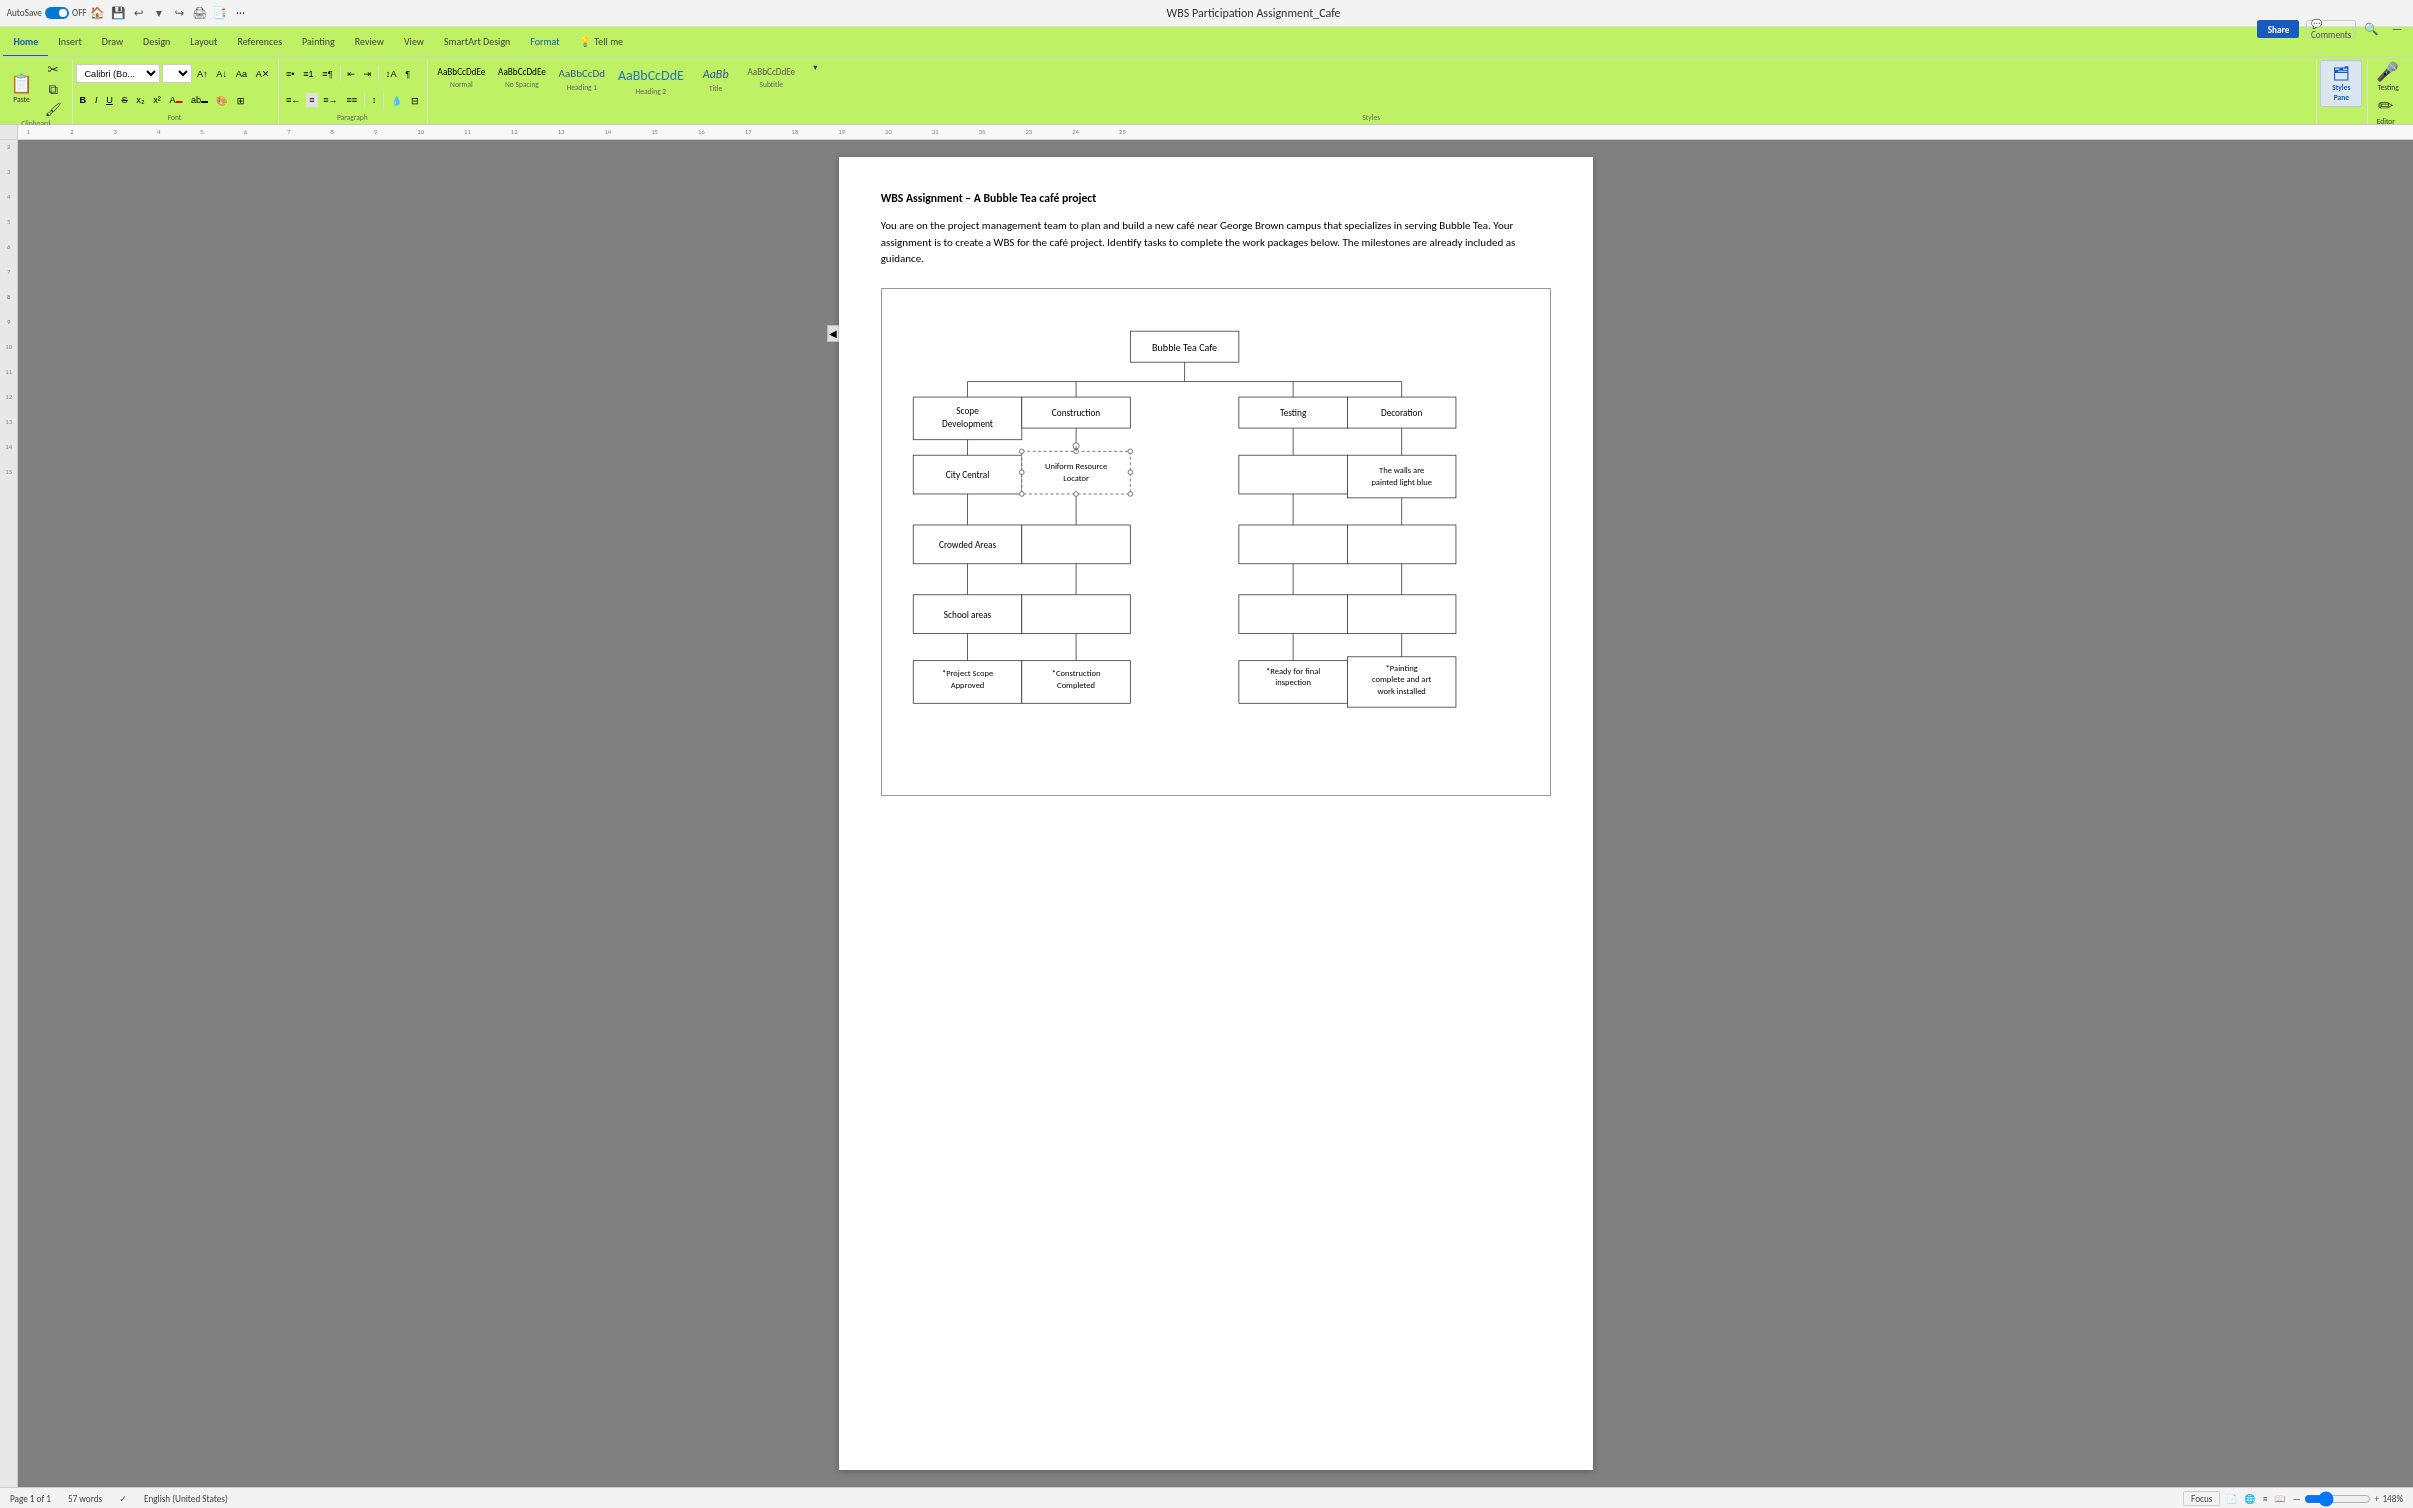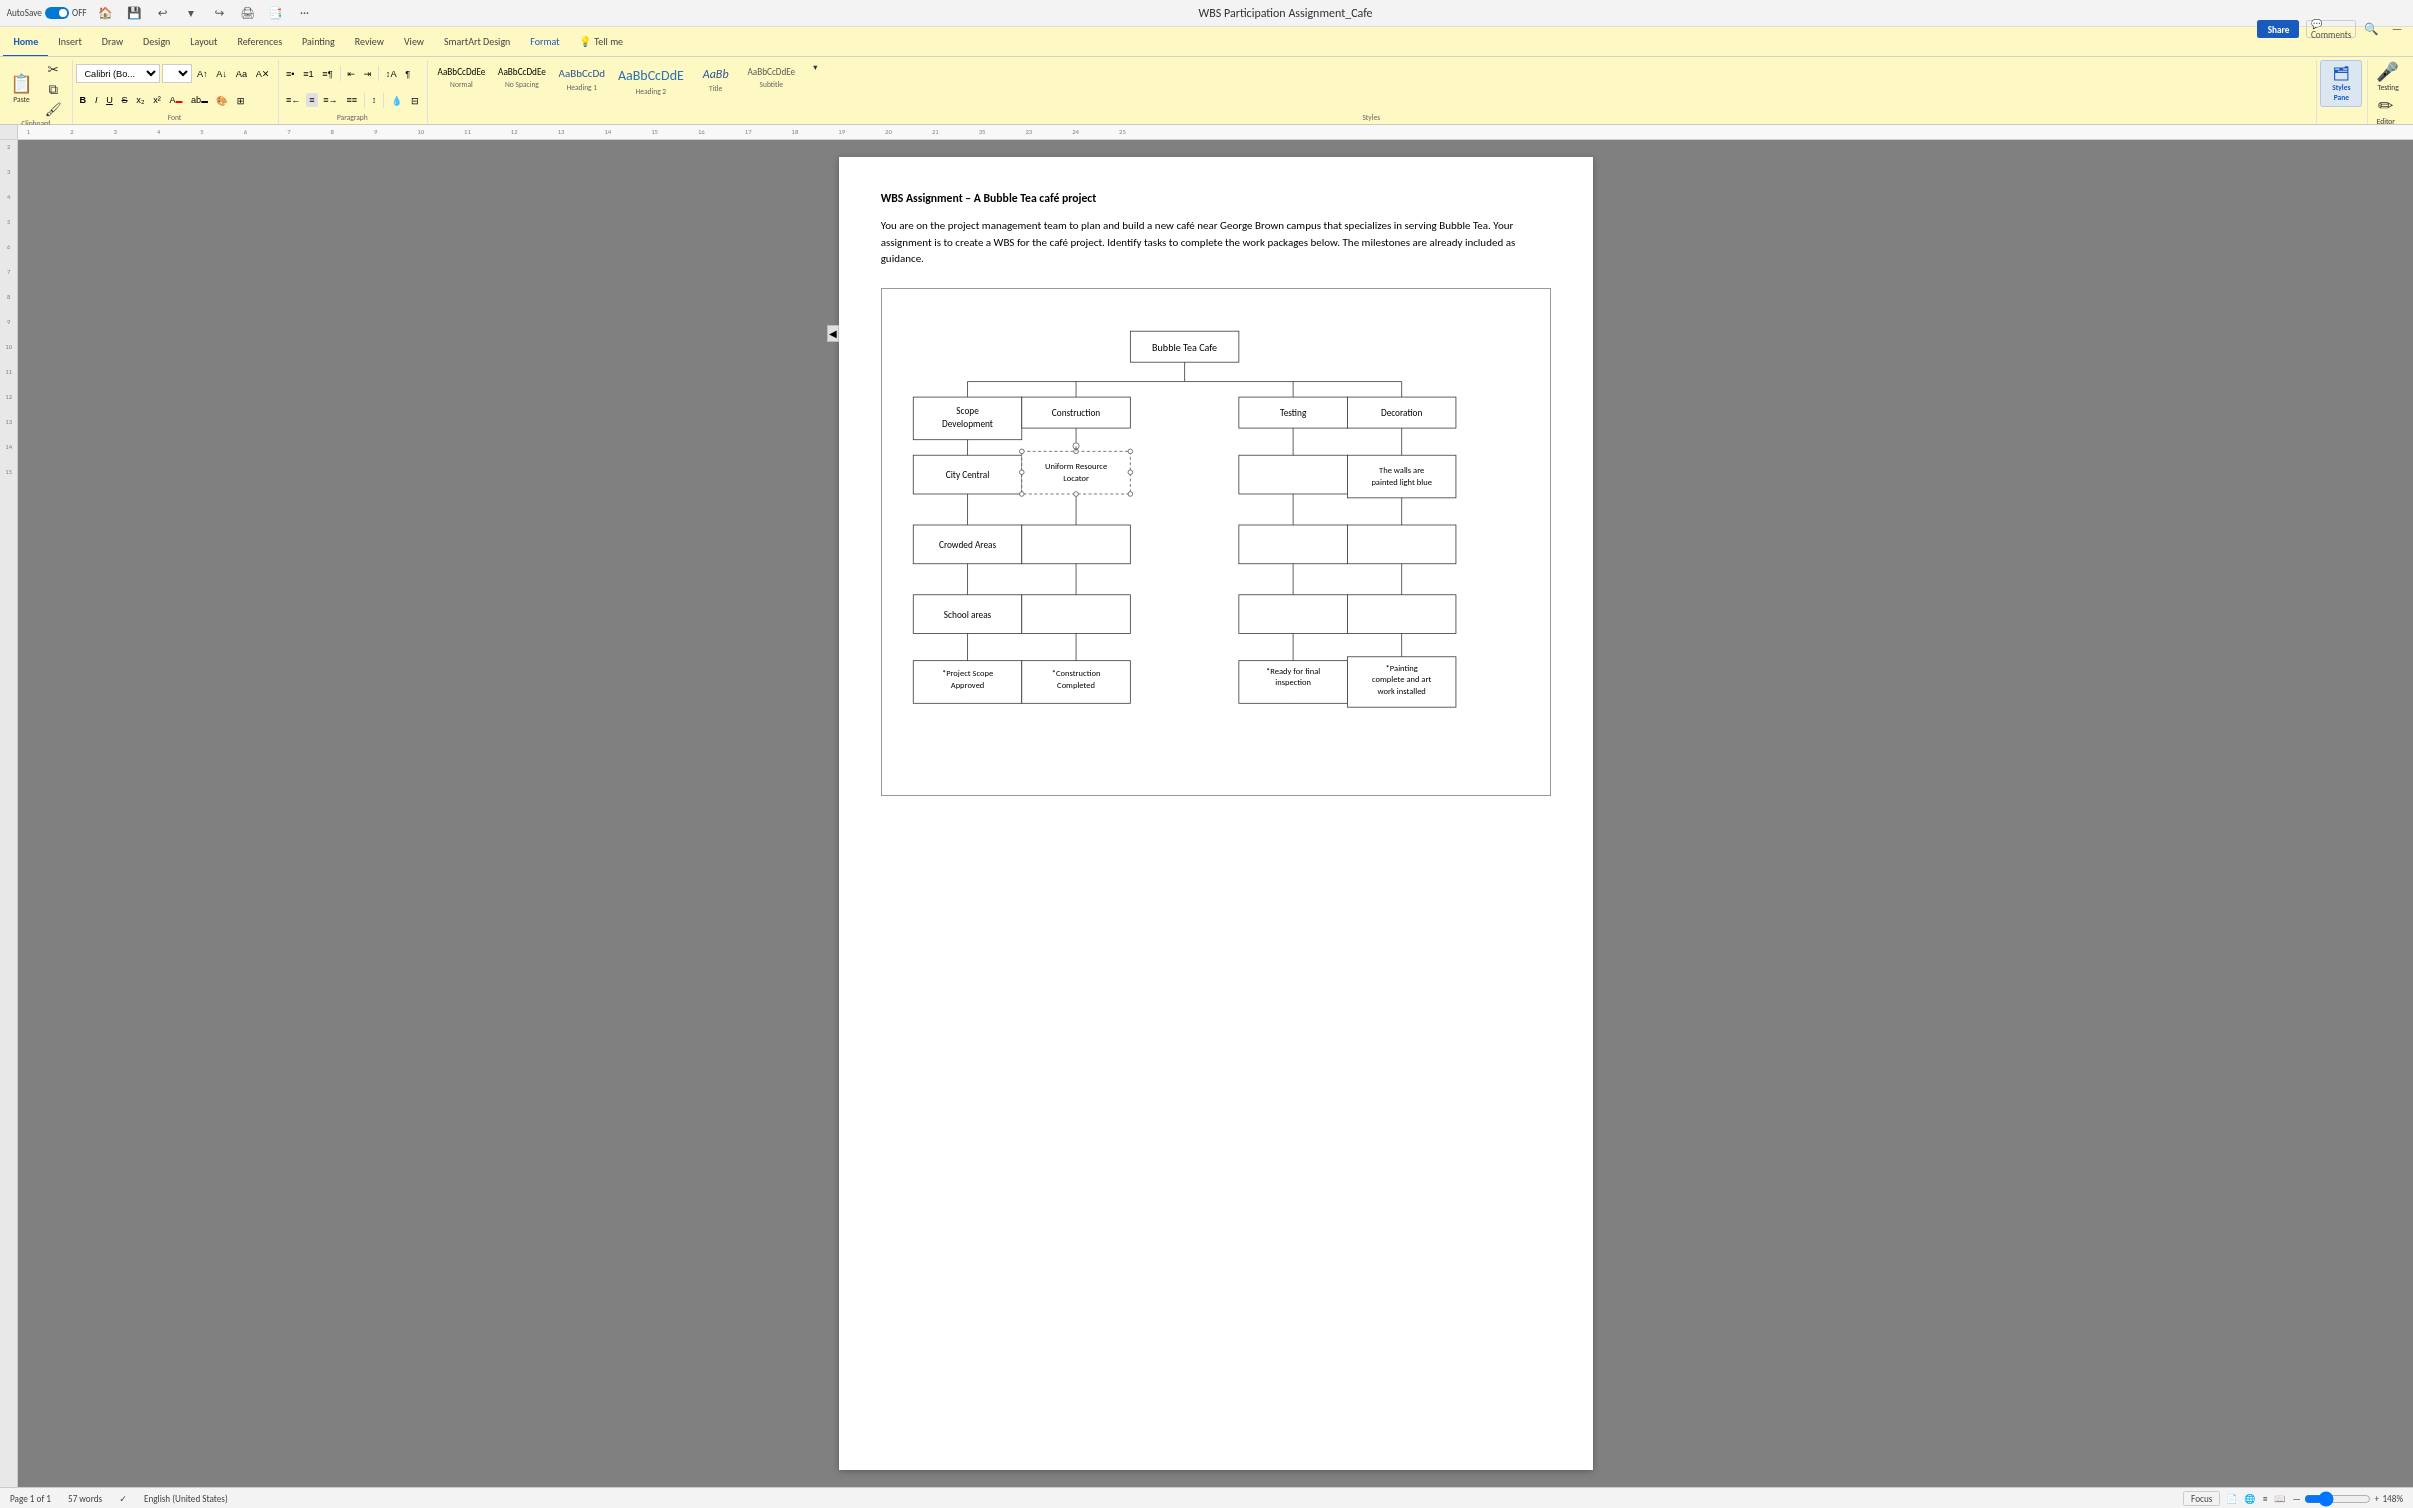--- a/index.html
+++ b/index.html
@@ -8,21 +8,21 @@
     
     .title-bar {
       background: #f3f3f3;
       height: 27px;
       display: flex;
       align-items: center;
       padding: 0 6.7px;
       border-bottom: 0.8px solid #ddd;
       gap: 10px;
     }
-    .title-bar-left { display: flex; align-items: center; gap: 10px; }
+    .title-bar-left { display: flex; align-items: center; gap: 2px; }
     .autosave { display: flex; align-items: center; gap: 3.4px; font-size: 9.2px; color: #444; }
     .toggle-off {
       background: #0078d4;
       border-radius: 8.4px;
       width: 23.5px;
       height: 11.7px;
       position: relative;
       display: inline-block;
     }
     .toggle-off::after {
@@ -40,21 +40,21 @@
       text-align: center;
       font-size: 12px;
       color: #333;
       font-weight: 500;
     }
     .title-right { display: flex; align-items: center; gap: 6.7px; margin-top: 32px; }
     .icon-btn { width: 18.4px; height: 18.4px; display: flex; align-items: center; justify-content: center; cursor: pointer; color: #555; font-size: 11.7px; border-radius: 2.5px; }
 
     
     .ribbon {
-      background: #fef9c3;
+      background: #bef264;
       border-bottom: 0.8px solid #c8c8c8;
     }
     .ribbon-tabs {
       display: flex;
       align-items: center;
       height: 30px;
       padding: 0 3.4px;
       border-bottom: 0.8px solid #d0d0d0;
     }
     .ribbon-tab {

